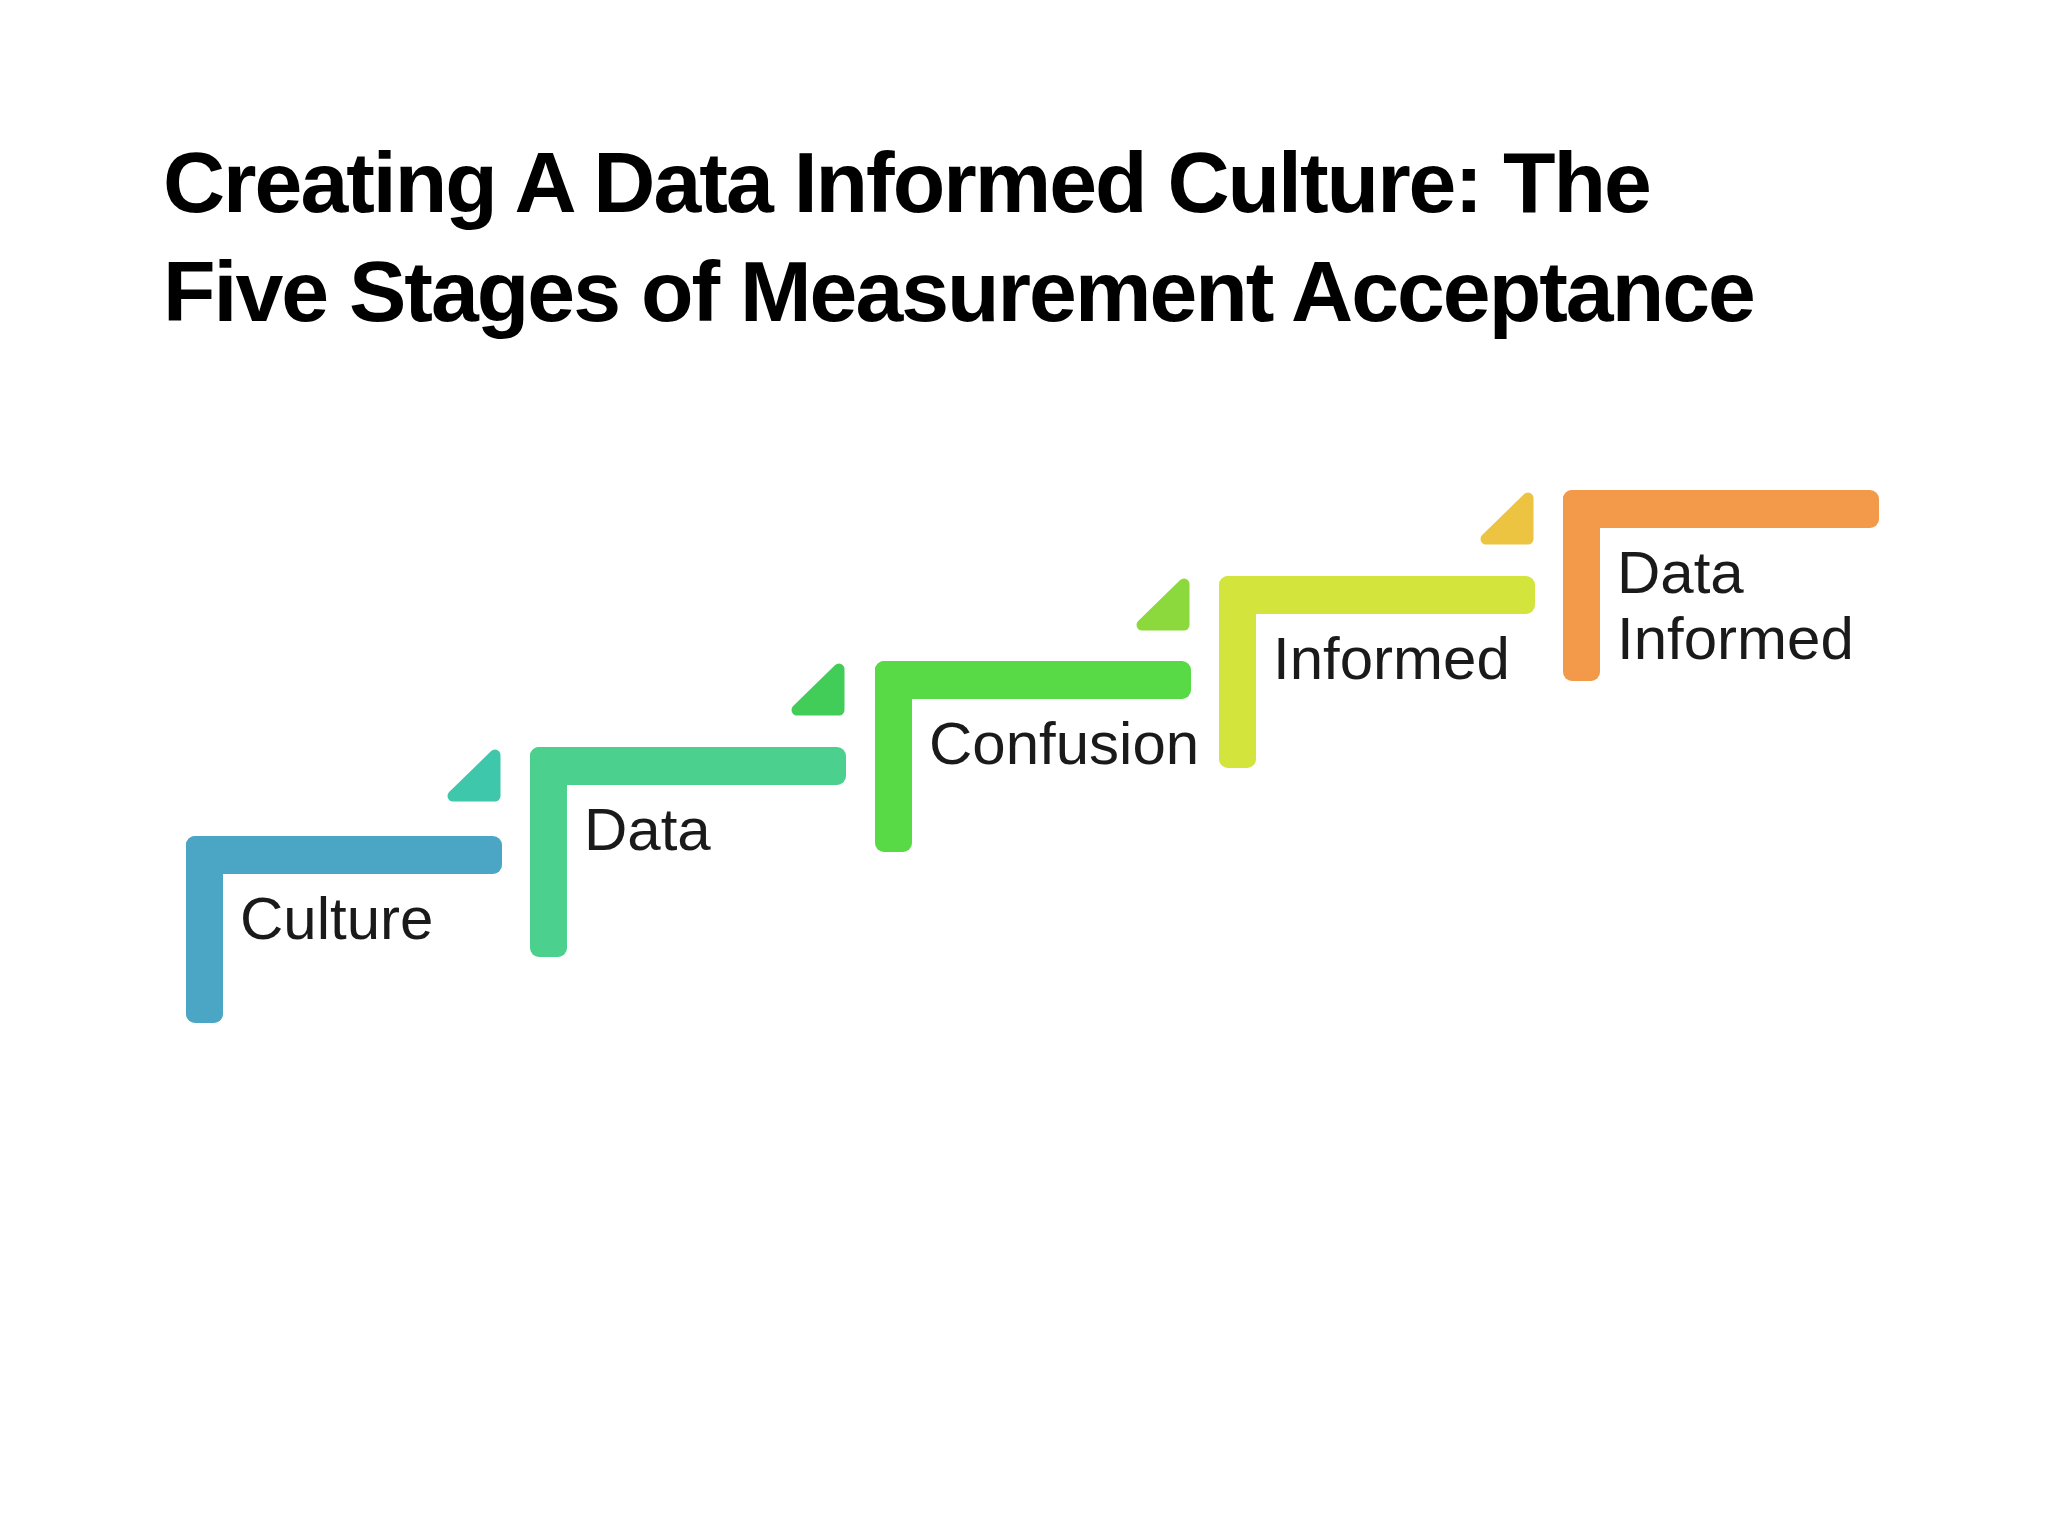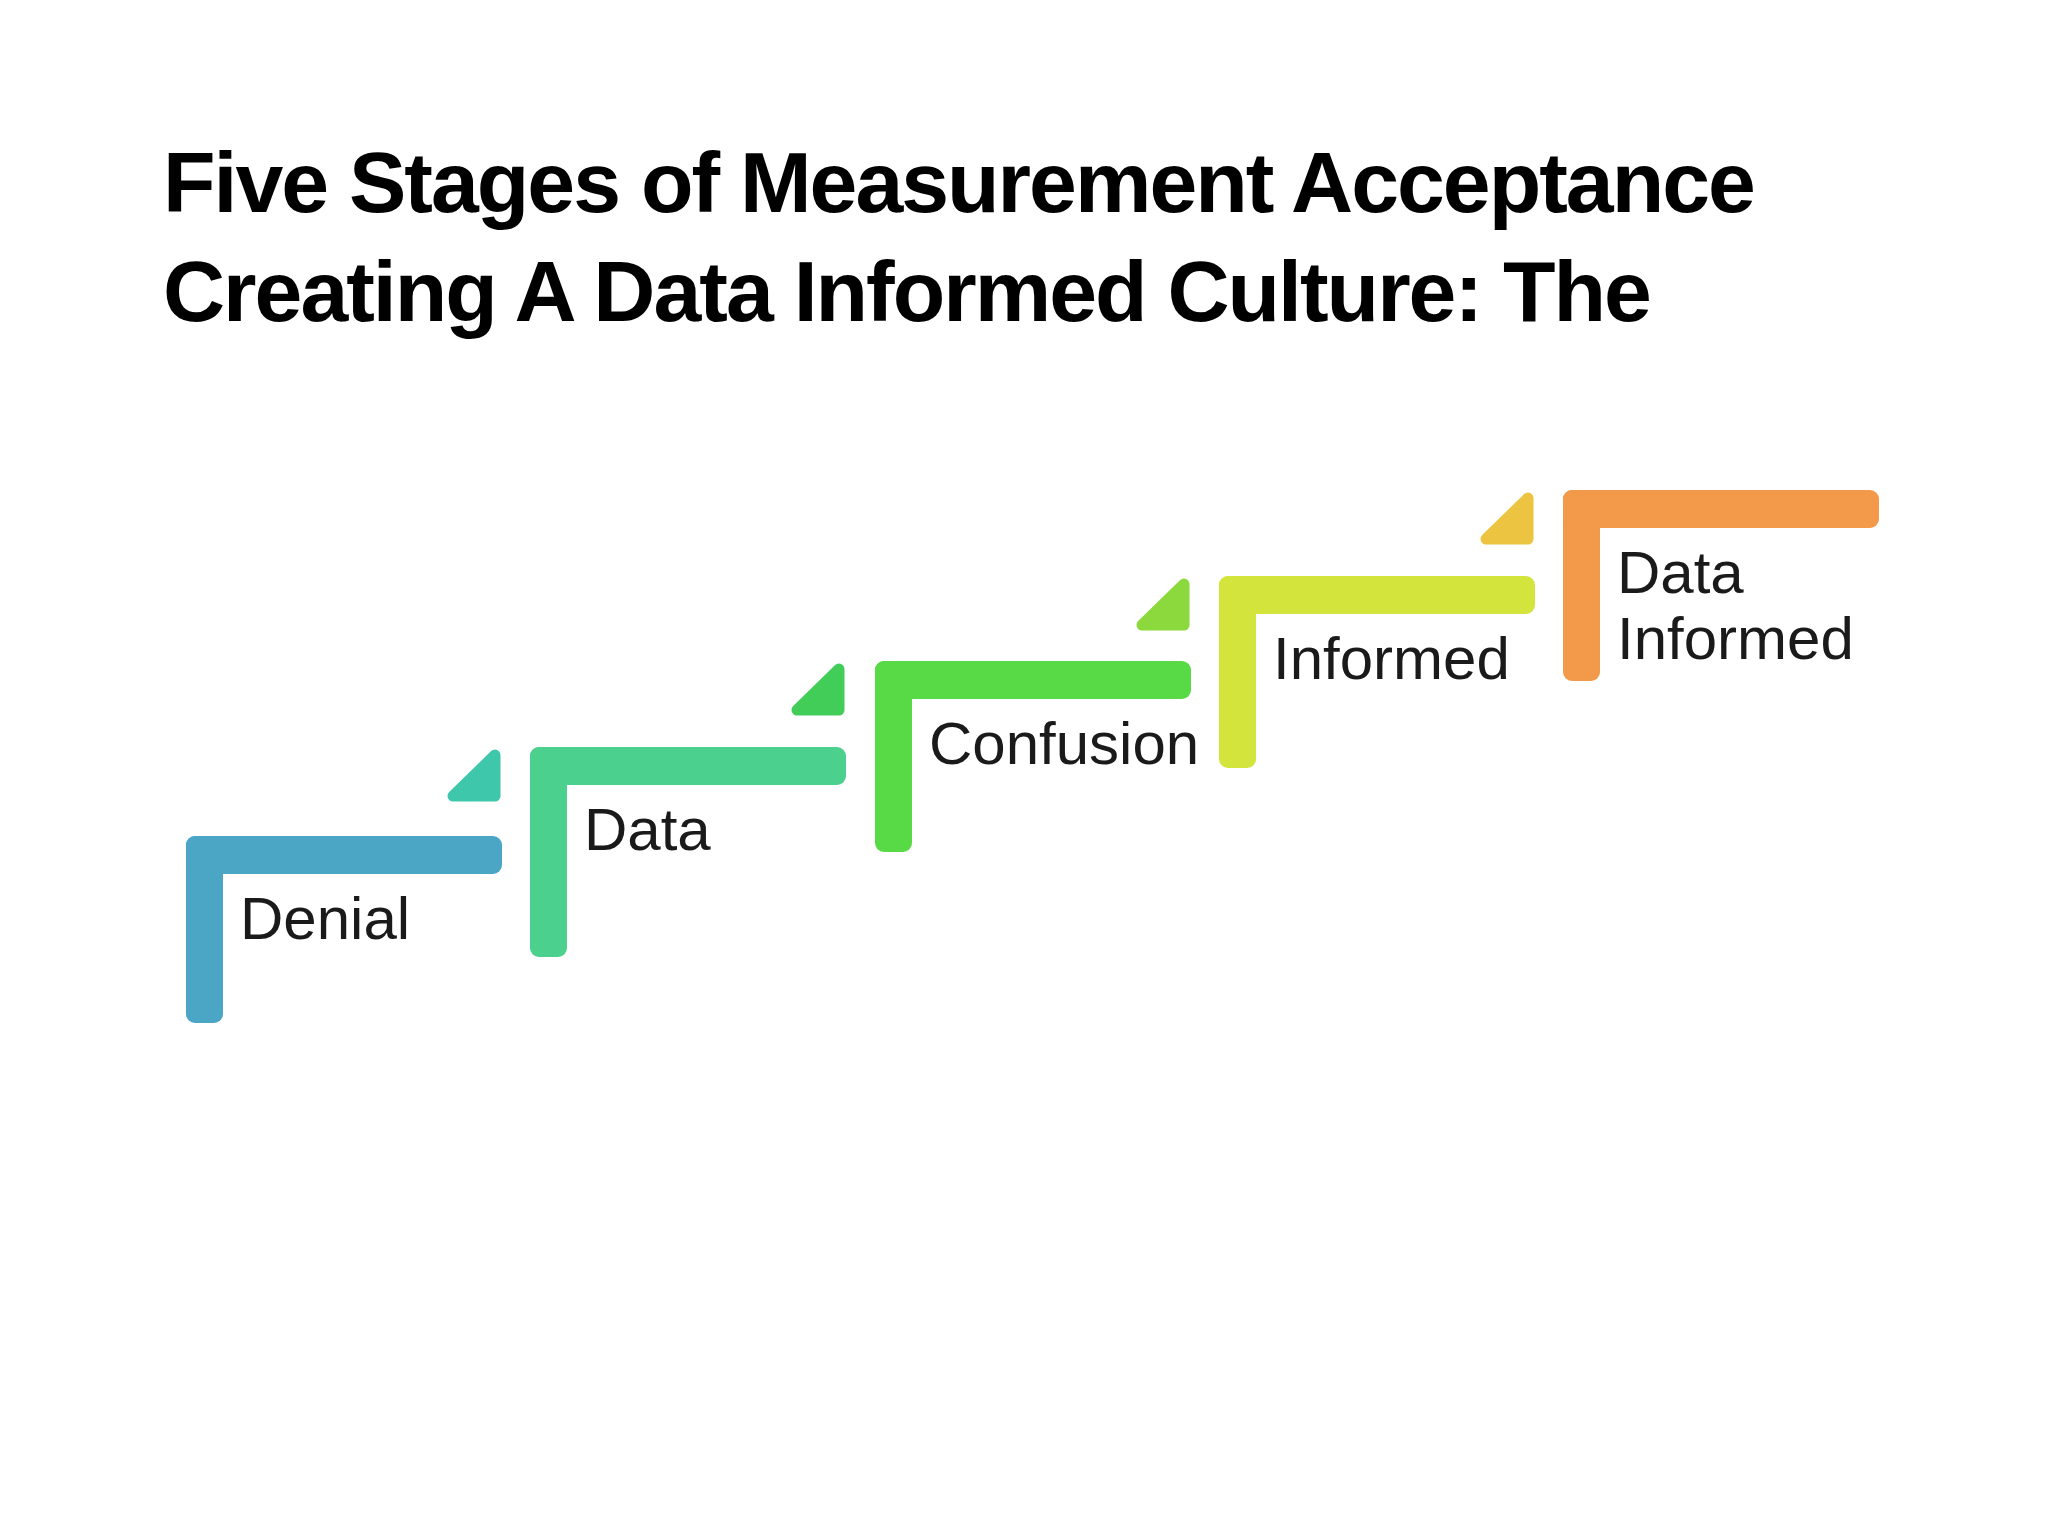--- a/index.html
+++ b/index.html
@@ -59,28 +59,28 @@
     position: absolute;
     width: 58px;
     height: 56px;
   }
 </style>
 </head>
 <body>
 
 <div id="slide">
   <div id="title">
+    <div>Creating A Data Informed Culture: The</div>
     <div>Five Stages of Measurement Acceptance</div>
-    <div>Creating A Data Informed Culture: The</div>
   </div>
   <div id="stairs">
       <div class="stage" style="left: 186px; top: 836px;">
     <div class="vbar" style="height: 187px; background: rgb(75, 166, 198);"></div>
     <div class="hbar" style="background: rgb(75, 166, 198);"></div>
-    <div class="stage-label">Denial</div>
+    <div class="stage-label">Culture</div>
   </div>
       <svg width="58" height="56" viewBox="0 0 58 56" class="transition-triangle" style="left: 444px; top: 747px;">
         <path d="M51 8 L51 49 L9 49 Z" fill="#3FC7AC" stroke="#3FC7AC" stroke-width="11" stroke-linejoin="round"></path>
       </svg>
       <div class="stage" style="left: 530px; top: 747px;">
     <div class="vbar" style="height: 210px; background: rgb(76, 208, 141);"></div>
     <div class="hbar" style="background: rgb(76, 208, 141);"></div>
     <div class="stage-label">Data</div>
   </div>
       <svg width="58" height="56" viewBox="0 0 58 56" class="transition-triangle" style="left: 788px; top: 661px;">

